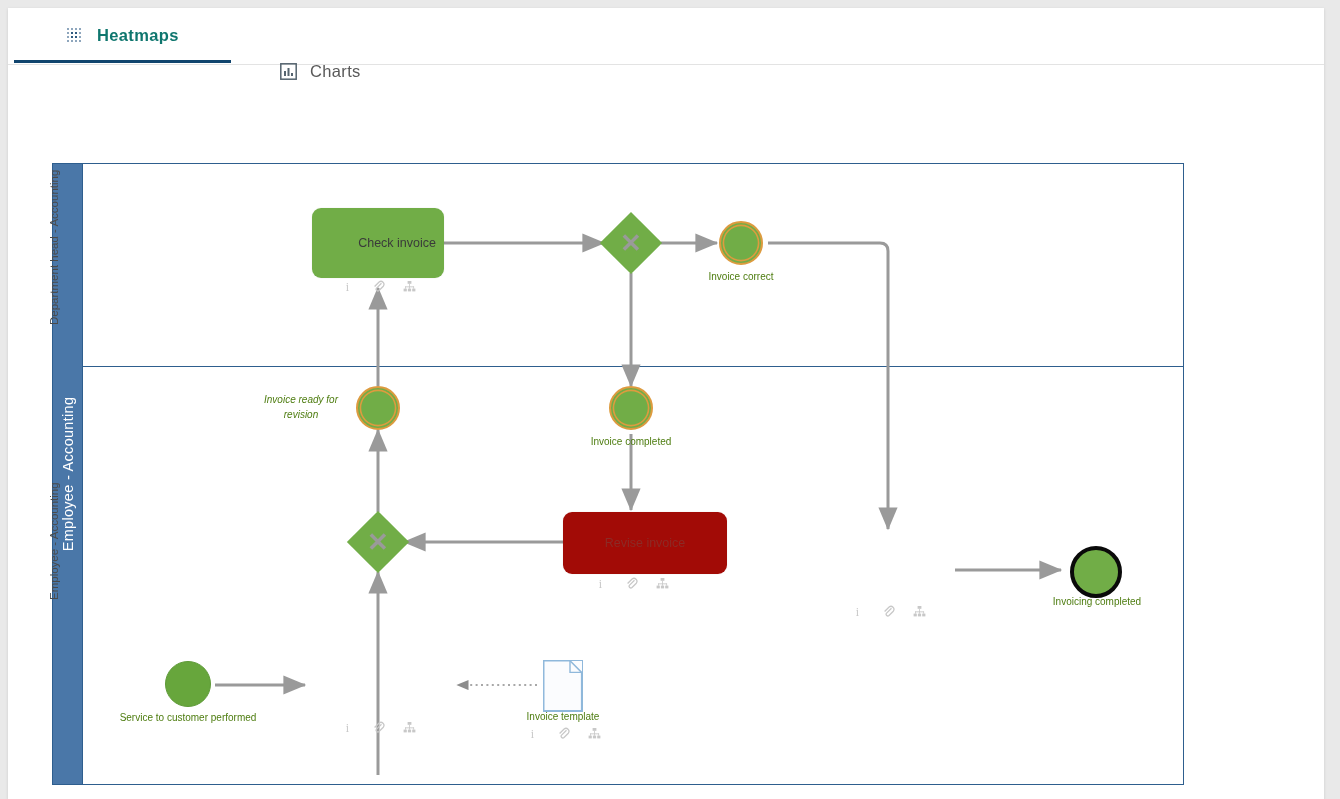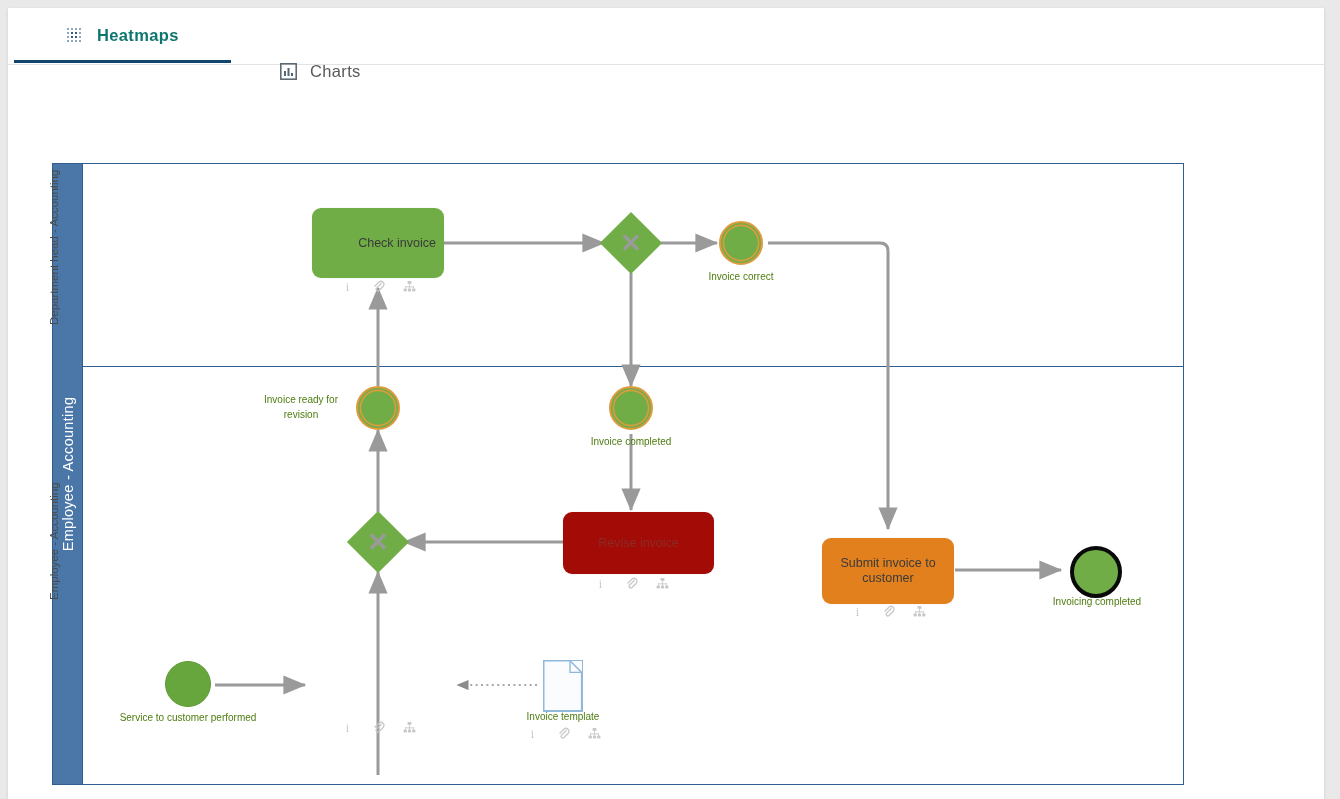--- a/index.html
+++ b/index.html
@@ -235,23 +235,23 @@
         </div>
     </div>
 
     <div class="node ev ev-inter" style="left:711px;top:91px;width:44px;height:44px;"></div>
     <div class="evlabel" style="left:658px;top:139px;width:150px;">Invoice correct</div>
 
     <div class="node ev ev-inter" style="left:601px;top:256px;width:44px;height:44px;"></div>
     <div class="evlabel" style="left:548px;top:304px;width:150px;">Invoice completed</div>
 
     <div class="node ev ev-inter" style="left:348px;top:256px;width:44px;height:44px;"></div>
-    <div class="evlabel wrap" style="left:243px;top:262px;width:100px;text-align:center;">Invoice ready for revision</div>
-
-    <div class="node task task-red" style="left:555px;top:382px;width:151px;height:62px;">
+    <div class="evlabel wrap" style="left:243px;top:262px;width:100px;text-align:center;font-style:italic;">Invoice ready for revision</div>
+
+    <div class="node task task-red" style="left:555px;top:382px;width:164px;height:62px;">
       <span>Revise invoice</span>
     </div>
     <div class="markers" style="left:555px;top:447px;width:136px;">
       <svg class="mk" viewBox="0 0 13 13">
           <text x="6.5" y="11" font-size="12" text-anchor="middle" fill="#c8c8c8" font-family="Liberation Serif, serif">i</text>
         </svg>
       <svg class="mk" viewBox="0 0 13 13">
           <path d="M9.5,3.2 L4.6,8.1 a1.7,1.7 0 0 0 2.4,2.4 L11.3,6.2 a3,3 0 0 0 -4.2,-4.2 L2.6,6.5" fill="none" stroke="#c8c8c8" stroke-width="1.3"></path>
         </svg>
       <svg class="mk" viewBox="0 0 13 13">
@@ -322,23 +322,20 @@
             <rect x="9.2" y="8.6" width="3.2" height="2.8"></rect>
             <rect x="6.2" y="3.8" width="0.8" height="3"></rect>
             <rect x="2.1" y="6.4" width="8.9" height="0.9"></rect>
             <rect x="2.1" y="6.4" width="0.8" height="2.3"></rect>
             <rect x="6.2" y="6.4" width="0.8" height="2.3"></rect>
             <rect x="10.3" y="6.4" width="0.8" height="2.3"></rect>
           </g>
         </svg>
     </div>
 
-    <div class="node task task-orange" style="left:814px;top:408px;width:132px;height:66px;">
-      <span>Submit invoice to customer</span>
-    </div>
     <div class="markers" style="left:814px;top:475px;width:132px;">
       <svg class="mk" viewBox="0 0 13 13">
           <text x="6.5" y="11" font-size="12" text-anchor="middle" fill="#c8c8c8" font-family="Liberation Serif, serif">i</text>
         </svg>
       <svg class="mk" viewBox="0 0 13 13">
           <path d="M9.5,3.2 L4.6,8.1 a1.7,1.7 0 0 0 2.4,2.4 L11.3,6.2 a3,3 0 0 0 -4.2,-4.2 L2.6,6.5" fill="none" stroke="#c8c8c8" stroke-width="1.3"></path>
         </svg>
       <svg class="mk" viewBox="0 0 13 13">
           <g fill="#c8c8c8">
             <rect x="4.6" y="1" width="3.8" height="2.8"></rect>

